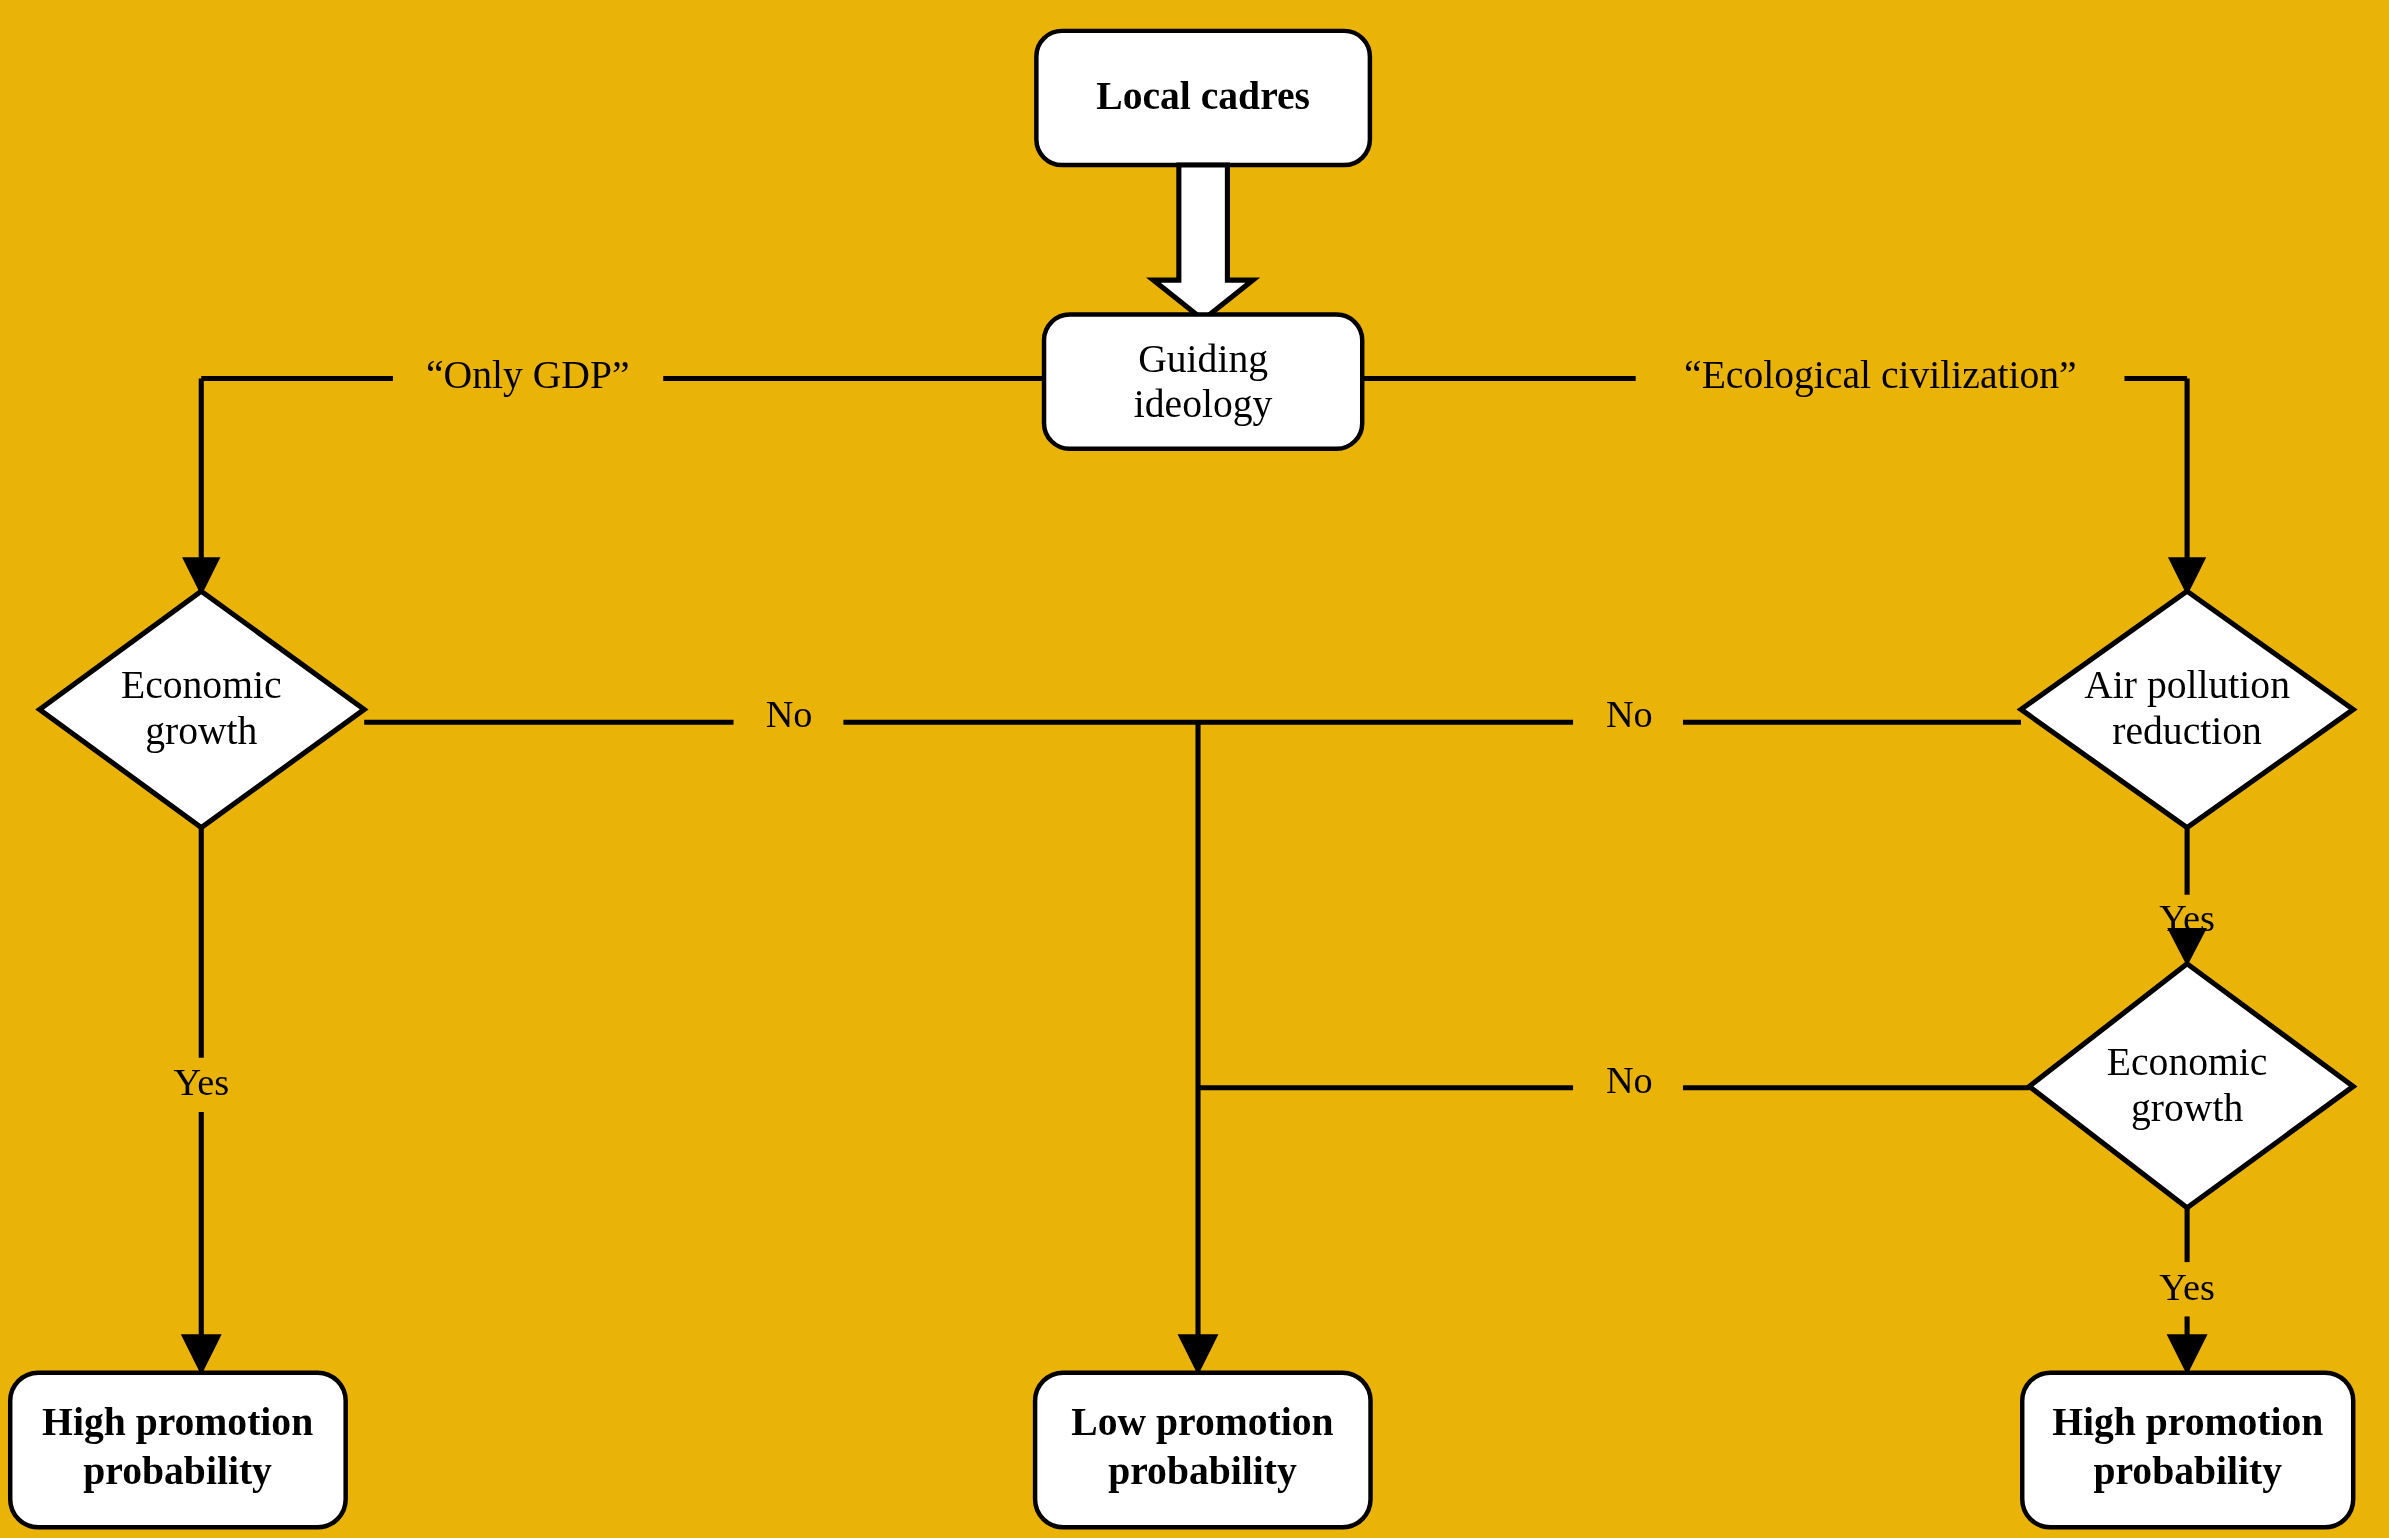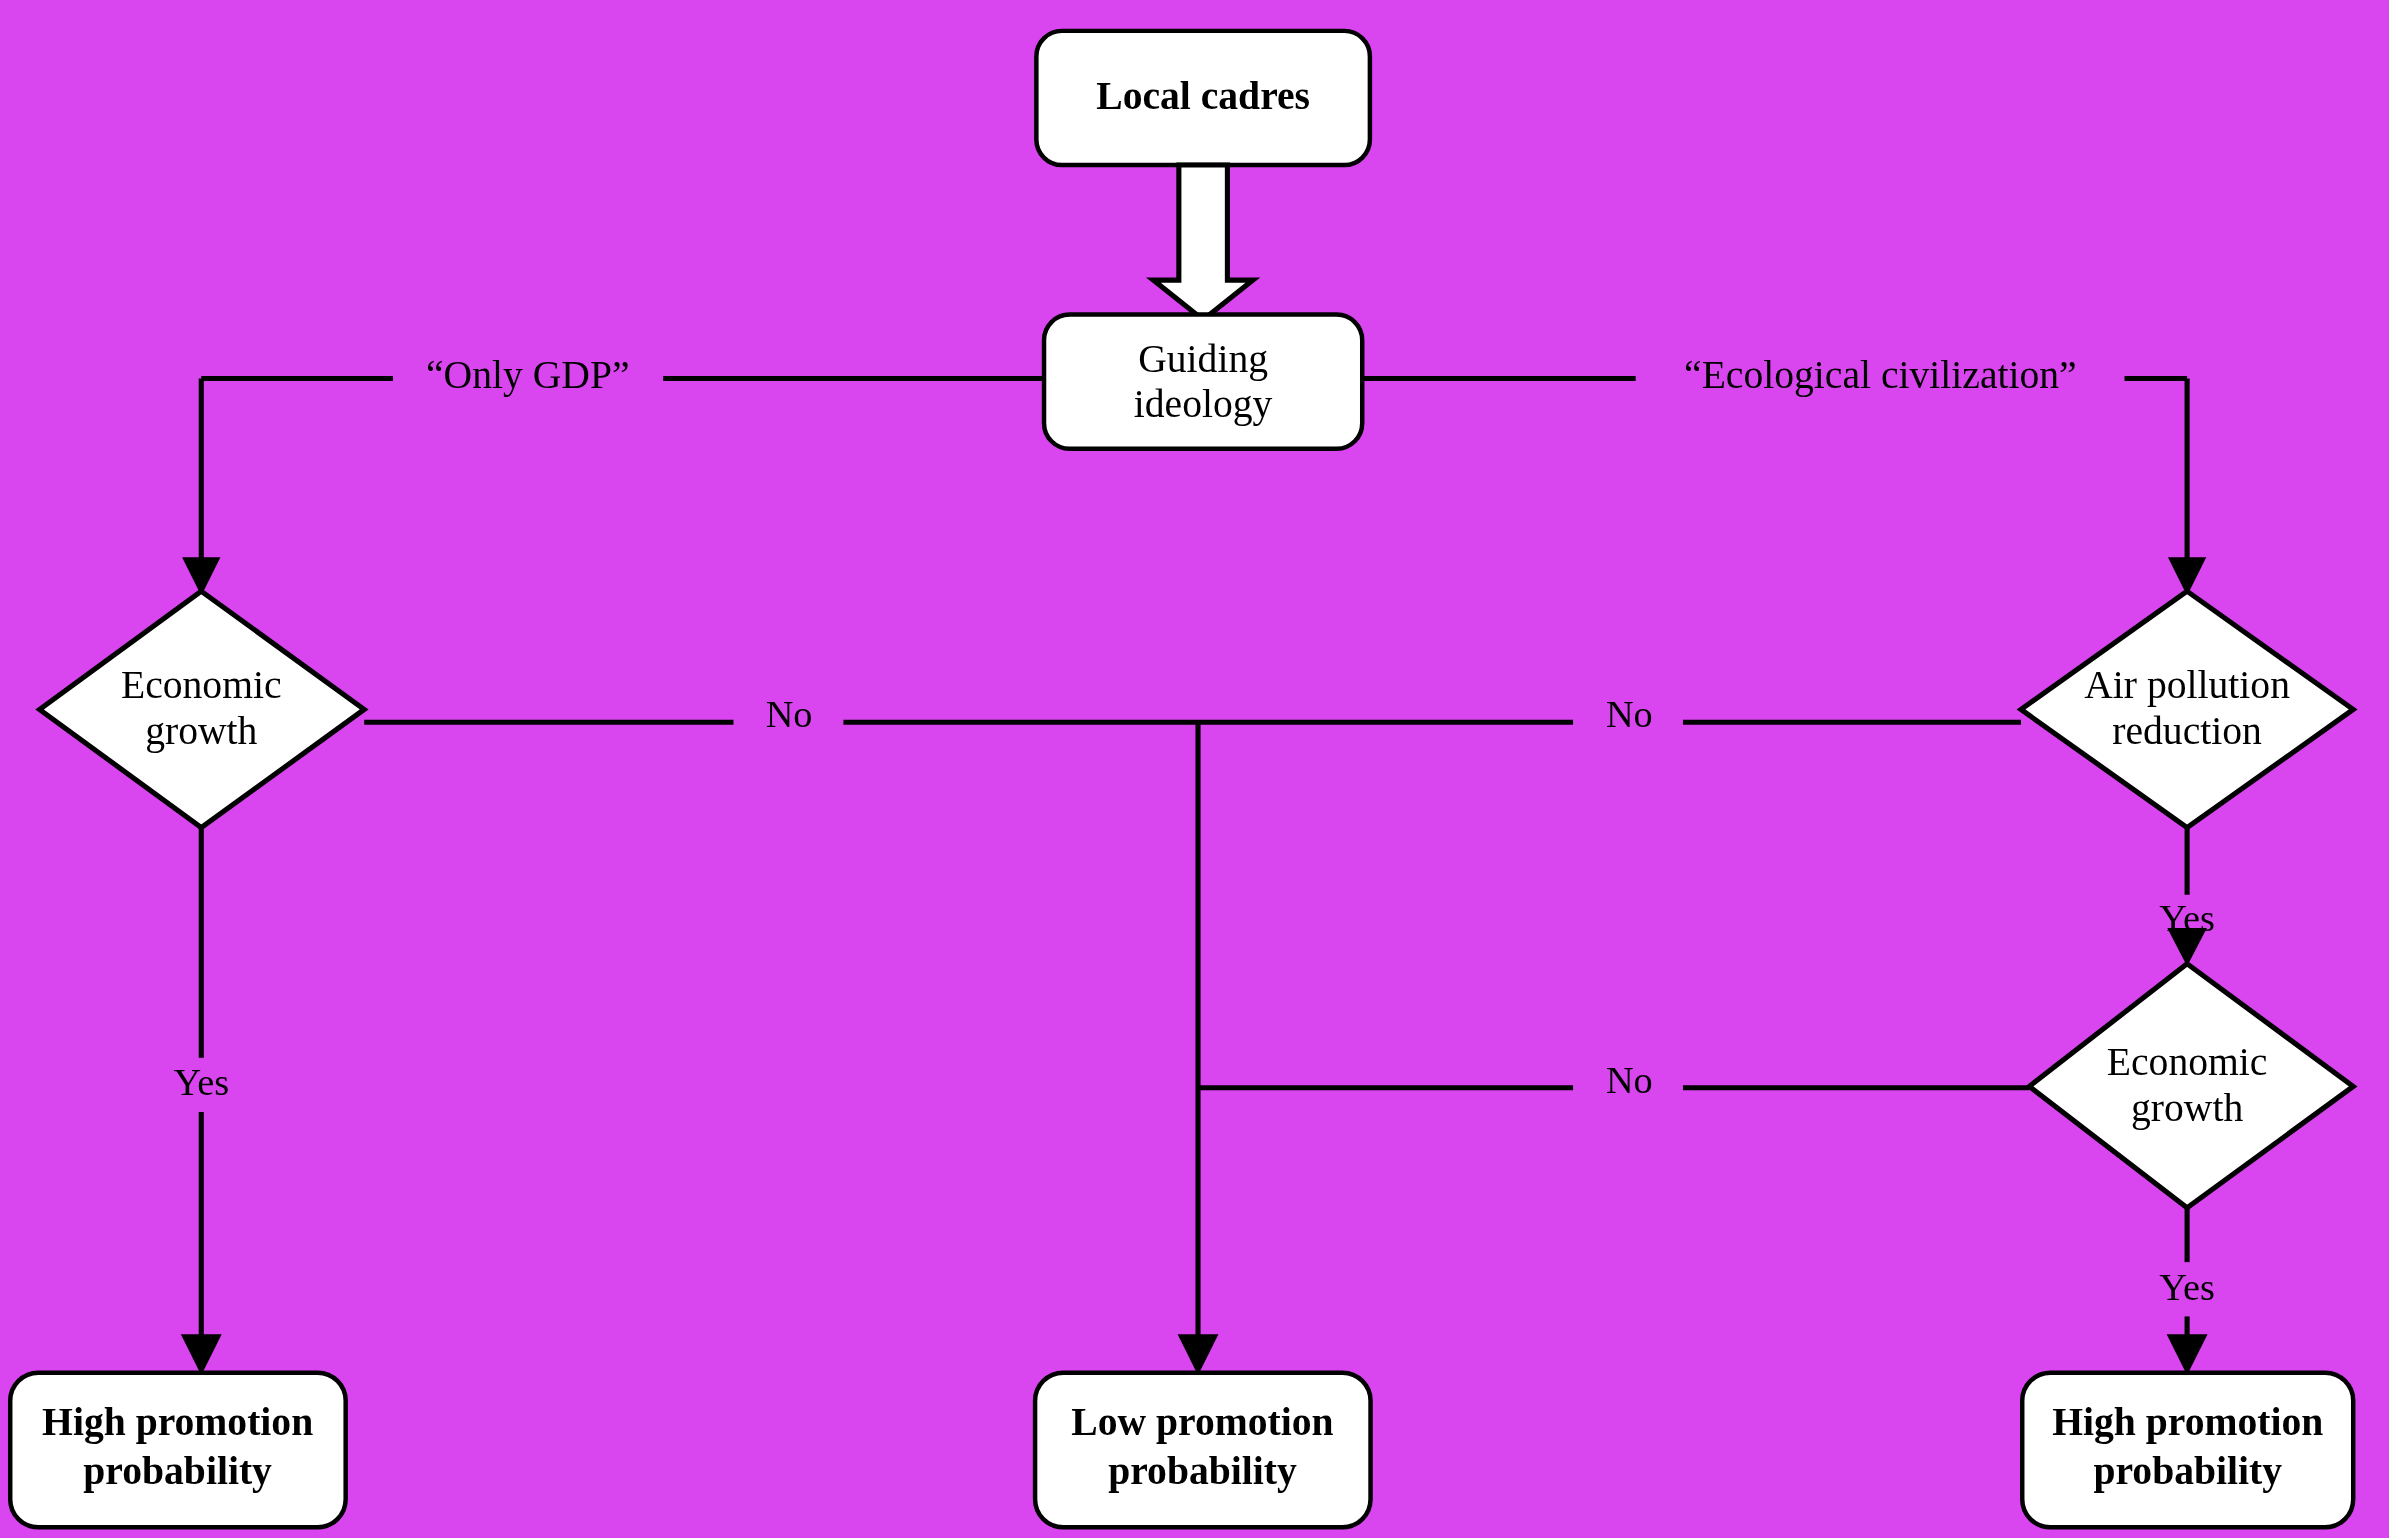--- a/index.html
+++ b/index.html
@@ -7,21 +7,21 @@
     padding: 0;
     background: #ffffff;
   }
   body {
     font-family: "Liberation Serif", "DejaVu Serif", serif;
   }
   #flowchart-root {
     position: relative;
     width: 2389px;
     height: 1539px;
-    background: #d946ef;
+    background: #eab308;
     overflow: hidden;
   }
   svg#diagram {
     display: block;
     width: 2389px;
     height: 1539px;
   }
   .shape-stroke {
     fill: #ffffff;
     stroke: #000000;

